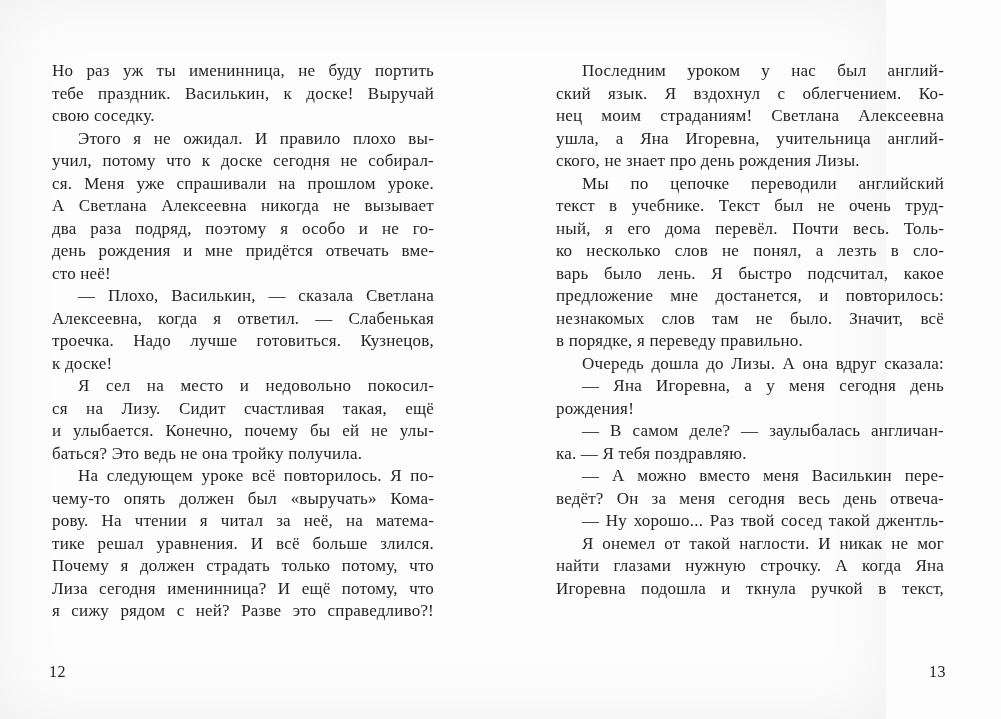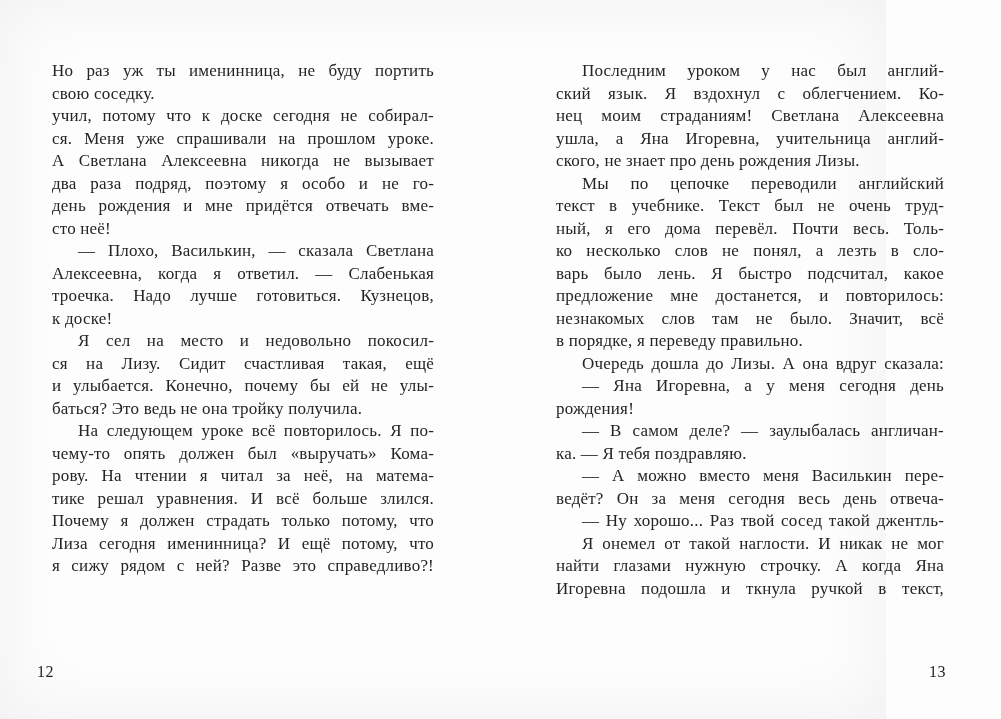--- a/index.html
+++ b/index.html
@@ -33,31 +33,33 @@
     text-align-last: left;
     -moz-text-align-last: left;
   }
   .line.indent { text-indent: 26px; }
   .page-number {
     position: absolute;
     top: 663px;
     font-size: 16px;
     letter-spacing: 0.5px;
   }
-  #left-num  { left: 37px; }
+  #left-num  { left: 49px; }
   #right-num { left: 556px; width: 390px; text-align: right; }
 </style>
 </head>
 <body>
 
 <div class="spread">
 
   <div class="text-block" id="left-text">
       <div class="line">Но раз уж ты именинница, не буду портить</div>
+      <div class="line">тебе праздник. Василькин, к доске! Выручай</div>
       <div class="line last">свою соседку.</div>
+      <div class="line indent">Этого я не ожидал. И правило плохо вы-</div>
       <div class="line">учил, потому что к доске сегодня не собирал-</div>
       <div class="line">ся. Меня уже спрашивали на прошлом уроке.</div>
       <div class="line">А Светлана Алексеевна никогда не вызывает</div>
       <div class="line">два раза подряд, поэтому я особо и не го-</div>
       <div class="line">день рождения и мне придётся отвечать вме-</div>
       <div class="line last">сто неё!</div>
       <div class="line indent">— Плохо, Василькин, — сказала Светлана</div>
       <div class="line">Алексеевна, когда я ответил. — Слабенькая</div>
       <div class="line">троечка. Надо лучше готовиться. Кузнецов,</div>
       <div class="line last">к доске!</div>

